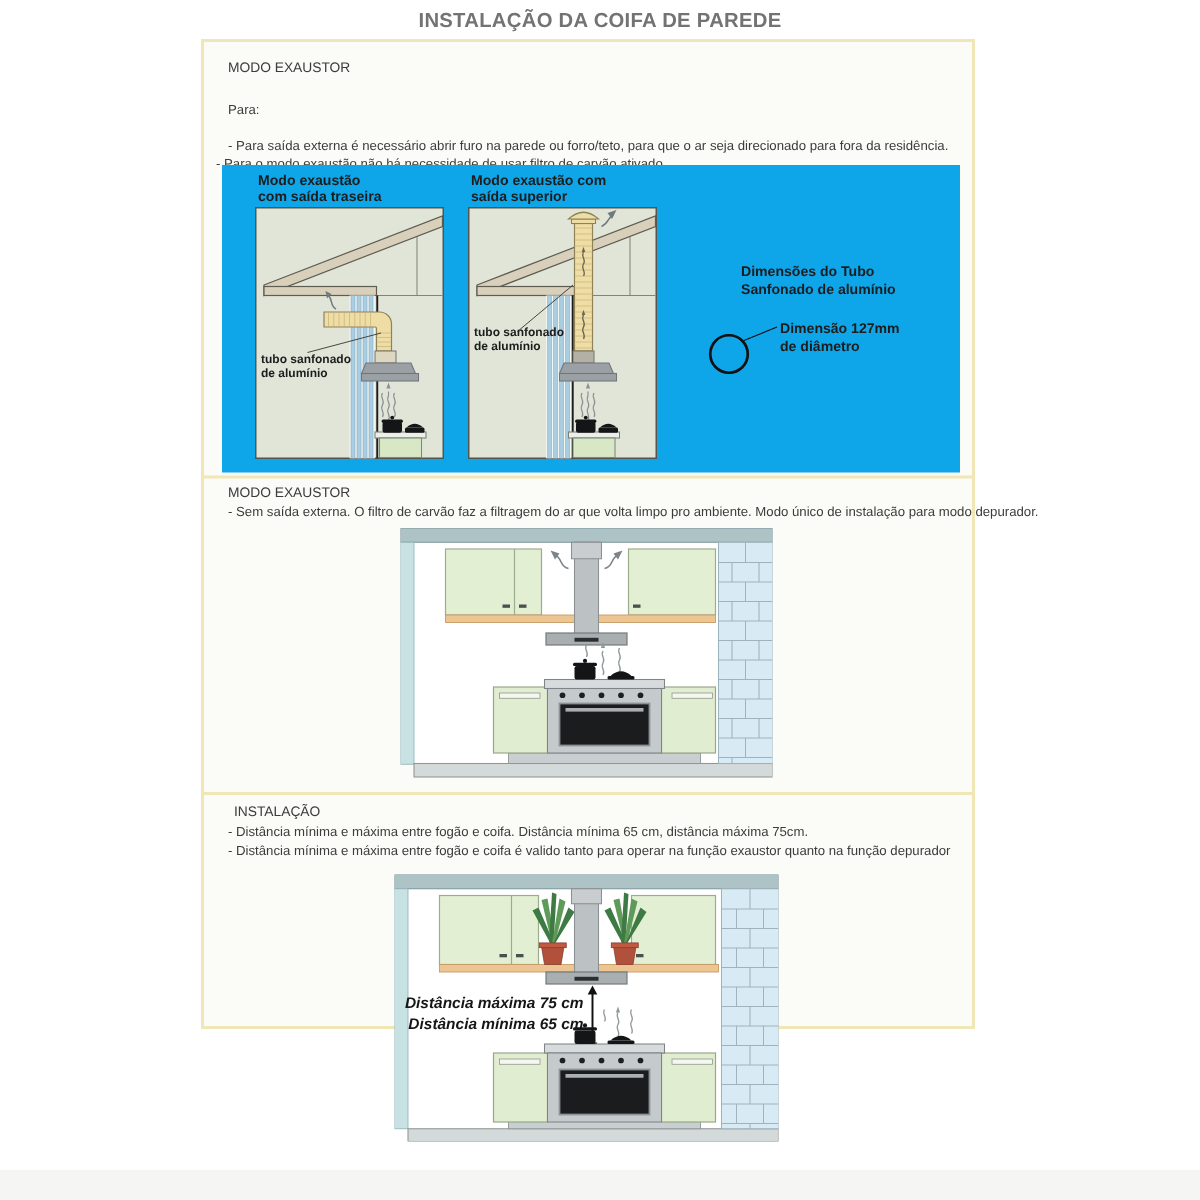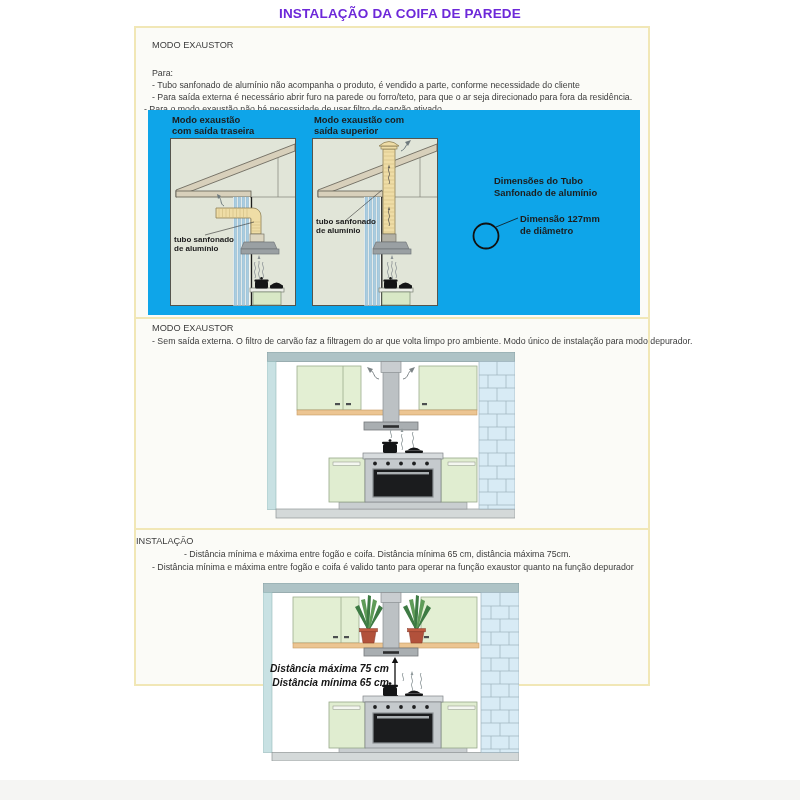--- a/index.html
+++ b/index.html
@@ -2,21 +2,21 @@
 <html><head>
 <meta charset="utf-8">
 <style>
   html,body{margin:0;padding:0;}
   body{
     width:800px;height:800px;position:relative;background:#ffffff;
     font-family:"Liberation Sans", sans-serif;color:#3f3f3f;overflow:hidden;
   }
   .page-title{
     position:absolute;top:6px;left:0;width:800px;text-align:center;
-    font-size:13.5px;font-weight:bold;color:#6d28d9;letter-spacing:.2px;
+    font-size:13.5px;font-weight:bold;color:#737373;letter-spacing:.2px;
   }
   .content-box{
     position:absolute;left:134px;top:26px;width:516px;height:660px;
     border:2px solid #f1e7b6;background:#fbfbf7;box-sizing:border-box;
   }
   .divider{position:absolute;left:0;right:0;height:2px;background:#f1e7b6;}
   .h-section{position:absolute;font-size:9.2px;color:#3c3c3c;}
   .note{position:absolute;font-size:8.8px;color:#3c3c3c;white-space:nowrap;}
   .panel{
     position:absolute;left:12px;top:82px;width:492px;height:205px;
@@ -32,21 +32,20 @@
 </head>
 <body>
 
 <div class="page-title">INSTALAÇÃO DA COIFA DE PAREDE</div>
 <div class="page-bottom-edge"></div>
 
 <div class="content-box">
 
   <div class="h-section" style="left:16px;top:12px;">MODO EXAUSTOR</div>
   <div class="note" style="left:16px;top:40px;">Para:</div>
-  <div class="note" style="left:16px;top:52px;">- Tubo sanfonado de alumínio não acompanha o produto, é vendido a parte, conforme necessidade do cliente</div>
   <div class="note" style="left:16px;top:64px;">- Para saída externa é necessário abrir furo na parede ou forro/teto, para que o ar seja direcionado para fora da residência.</div>
   <div class="note" style="left:8px;top:76px;">- Para o modo exaustão não há necessidade de usar filtro de carvão ativado.</div>
 
   <div class="panel">
 
     <div class="diag-title" style="left:24px;top:4px;">
       <div>Modo exaustão</div>
       <div>com saída traseira</div>
     </div>
 
@@ -236,22 +235,22 @@
       <rect x="115" y="89.8" width="16" height="2.2" rx="1" fill="#141516"></rect>
       <rect x="116" y="92" width="14" height="9" rx="1.5" fill="#141516"></rect>
       <circle cx="123" cy="88.6" r="1.4" fill="#141516"></circle>
       <rect x="138" y="98.6" width="18" height="2.4" rx="1" fill="#141516"></rect>
       <path d="M140,98.6 Q147,92.4 154,98.6 Z" fill="#141516"></path>
     </g>
   </svg>
 
   <div class="divider" style="top:500px;"></div>
 
-  <div class="h-section" style="left:0;top:508px;">INSTALAÇÃO</div>
-  <div class="note" style="left:16px;top:521px;margin-left:32px;">- Distância mínima e máxima entre fogão e coifa. Distância mínima 65 cm, distância máxima 75cm.</div>
+  <div class="h-section" style="left:20px;top:508px;">INSTALAÇÃO</div>
+  <div class="note" style="left:16px;top:521px;">- Distância mínima e máxima entre fogão e coifa. Distância mínima 65 cm, distância máxima 75cm.</div>
   <div class="note" style="left:16px;top:534px;">- Distância mínima e máxima entre fogão e coifa é valido tanto para operar na função exaustor quanto na função depurador</div>
 
   <svg class="abs" style="left:127px;top:555px;" width="256" height="178" viewBox="0 0 256 178">
     <g>
       <rect x="9" y="9.5" width="247" height="160" fill="#ffffff"></rect>
       <rect x="0" y="0" width="256" height="9.5" fill="#aec3c6" stroke="#7f989c" stroke-width="0.7"></rect>
       <rect x="0" y="9.5" width="9" height="160" fill="#c8e1e3" stroke="#94b7ba" stroke-width="0.6"></rect>
       <rect x="9" y="169.5" width="247" height="8.5" fill="#d4d9d9" stroke="#8f9696" stroke-width="0.7"></rect>
     </g>
     <g>

